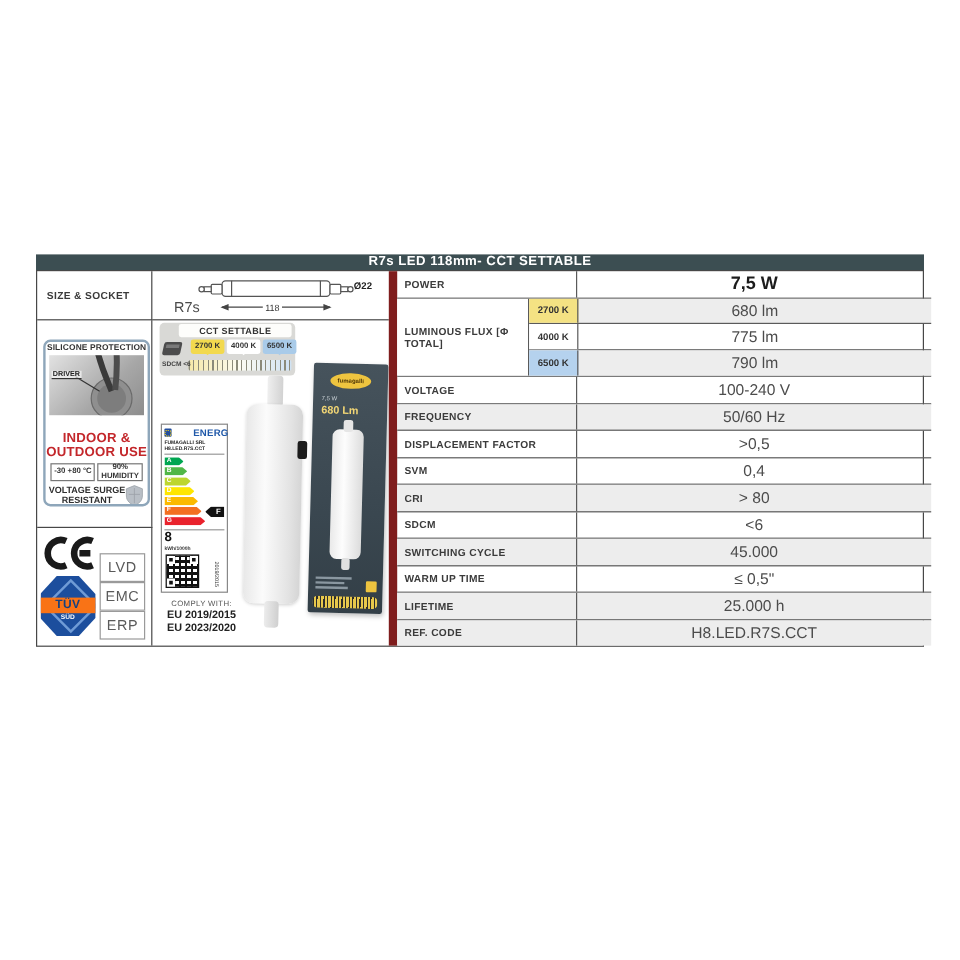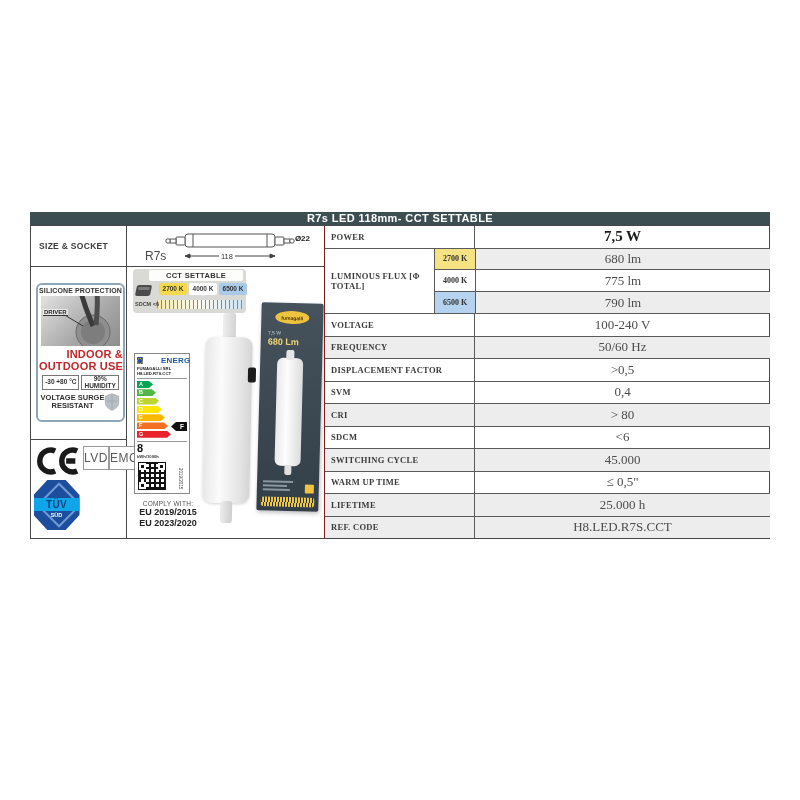--- a/index.html
+++ b/index.html
@@ -18,37 +18,37 @@
   .r7s{position:absolute;left:18px;bottom:3px;font-size:12px;color:#4a4a4a;}
   .dia22{position:absolute;right:14px;top:8px;font-size:8px;font-weight:bold;color:#222;}
   .dim118{position:absolute;left:92px;top:26px;font-size:7.5px;color:#333;background:#fff;padding:0 2px;}
 
   .sil-cell{left:0;top:41px;width:96px;height:172px;border-right:1px solid #474747;}
   .sil-box{position:absolute;left:5px;top:16px;width:85px;height:135px;border:2px solid #8ea6ba;border-radius:6px;
     background:#fff;overflow:hidden;}
   .sil-title{font-size:7px;font-weight:bold;color:#333;text-align:center;padding-top:2px;letter-spacing:.1px;}
   .sil-photo{position:relative;height:50px;margin:2px 3px 0 3px;background:linear-gradient(135deg,#e2e2e2,#a7a7a7 60%,#8d8d8d);}
   .driver-lbl{position:absolute;left:2px;top:13px;font-size:6px;font-weight:bold;color:#222;border-bottom:1px solid #333;padding:0 1px;background:rgba(255,255,255,.6);}
-  .red-use{color:#c3272b;font-weight:bold;font-size:11px;line-height:11.5px;text-align:right;margin-top:3px;letter-spacing:.2px;}
+  .red-use{color:#c3272b;font-weight:bold;font-size:11px;line-height:11.5px;text-align:center;margin-top:14px;letter-spacing:.2px;}
   .cond-row{display:flex;justify-content:center;gap:2px;margin-top:3px;}
   .cond-box{border:1px solid #777;background:#fff;font-size:6.5px;font-weight:bold;color:#333;
     display:flex;flex-direction:column;align-items:center;justify-content:center;height:13px;padding:0 2px;line-height:6.5px;}
   .surge{display:flex;align-items:center;justify-content:center;gap:0;margin-top:3px;}
   .surge-txt{font-size:7.5px;font-weight:bold;color:#2f2f2f;text-align:center;line-height:8px;}
 
   .ce-cell{left:0;top:213px;width:96px;height:99px;border-right:1px solid #474747;border-top:1px solid #474747;
     display:flex;padding:5px 3px 3px 3px;gap:4px;}
   .ce-left{width:45px;display:flex;flex-direction:column;align-items:center;gap:3px;}
-  .ce-right{flex:1;display:flex;justify-content:flex-end;padding:1px 2px 2px 0;}
+  .ce-right{flex:1;display:flex;flex-direction:column;justify-content:flex-end;padding:1px 2px 2px 0;}
   .badge-box{border:1px solid #9a9a9a;height:22px;display:flex;align-items:center;justify-content:center;
     font-size:12px;color:#5a5a5a;letter-spacing:.5px;background:#fff;}
   .tuv{position:relative;width:46px;height:50px;background:#1c4e9d;
     clip-path:polygon(30% 0,70% 0,100% 30%,100% 70%,70% 100%,30% 100%,0 70%,0 30%);}
   .tuv-diamond{position:absolute;left:9px;top:9px;width:28px;height:28px;border:2px solid #6f9bd6;transform:rotate(45deg);}
-  .tuv-band{position:absolute;left:0;top:18px;width:46px;height:13px;background:#0ea5e9;
+  .tuv-band{position:absolute;left:0;top:18px;width:46px;height:13px;background:#f97316;
     display:flex;align-items:center;justify-content:center;font-size:10px;font-weight:bold;color:#17417f;letter-spacing:.3px;}
   .tuv-sud{position:absolute;left:0;top:32px;width:46px;text-align:center;font-size:5.5px;font-weight:bold;color:#fff;}
 
   
   .mid-cell{left:96px;top:41px;width:197px;height:271px;}
   .cct{position:absolute;left:6px;top:2px;width:113px;height:44px;background:#d9d9d6;border-radius:4px;}
   .cct-title{position:absolute;left:16px;top:1px;width:94px;height:11px;background:#fdfdfb;border-radius:2px;
     font-size:7.5px;font-weight:bold;color:#333;text-align:center;line-height:11px;letter-spacing:.3px;}
   .chip{position:absolute;top:14px;width:28px;height:12px;border-radius:2px;font-size:6.5px;font-weight:bold;
     color:#333;text-align:center;line-height:12px;}
@@ -107,22 +107,22 @@
   .pack-tube{position:absolute;left:17px;top:55px;width:26px;height:108px;background:linear-gradient(90deg,#e9e9e9,#fdfdfd 40%,#dcdcdc);border-radius:6px;}
   .pack-tube i{position:absolute;left:9px;top:-8px;width:8px;height:10px;background:#e6e6e6;border-radius:2px;}
   .pack-tube b{position:absolute;left:10px;bottom:-9px;width:7px;height:10px;background:#e0e0e0;border-radius:2px;}
   .pack-lines{position:absolute;left:6px;bottom:18px;width:34px;}
   .pack-lines i{display:block;height:2px;background:#8a97a0;margin-bottom:2px;}
   .pack-eclass{position:absolute;right:5px;bottom:18px;width:9px;height:9px;background:#eec43f;border-radius:1px;}
   .pack-barcode{position:absolute;left:4px;bottom:4px;width:54px;height:10px;border-radius:4px;background:
     repeating-linear-gradient(90deg,#2b2b2b 0 1px,transparent 1px 3px),#e7c84c;}
 
   
-  .spec-table{position:absolute;left:293px;top:0;width:445px;height:312px;border-left:1px solid #7f1d1d;
-    display:flex;flex-direction:column;font-family:Liberation Serif, serif;}
+  .spec-table{position:absolute;left:293px;top:0;width:445px;height:312px;border-left:7px solid #7f1d1d;
+    display:flex;flex-direction:column;}
   .srow{flex:1;display:flex;border-bottom:1px solid #5a5a5a;}
   .srow:last-child{border-bottom:none;}
   .srow .sl{width:150px;border-right:1px solid #5a5a5a;display:flex;align-items:center;padding-left:6px;box-sizing:border-box;}
   .srow .sv{flex:1;display:flex;align-items:center;justify-content:center;font-size:13px;color:#4c4c4c;}
   .alt{background:#ededed;}
   .power-val{font-size:15px;font-weight:bold;color:#1c1c1c;}
   .flux{flex:3;display:flex;border-bottom:1px solid #5a5a5a;}
   .flux-label{width:110px;border-right:1px solid #5a5a5a;display:flex;align-items:center;padding-left:6px;box-sizing:border-box;background:#fff;}
   .flux-rows{flex:1;display:flex;flex-direction:column;}
   .frow{flex:1;display:flex;border-bottom:1px solid #5a5a5a;}

